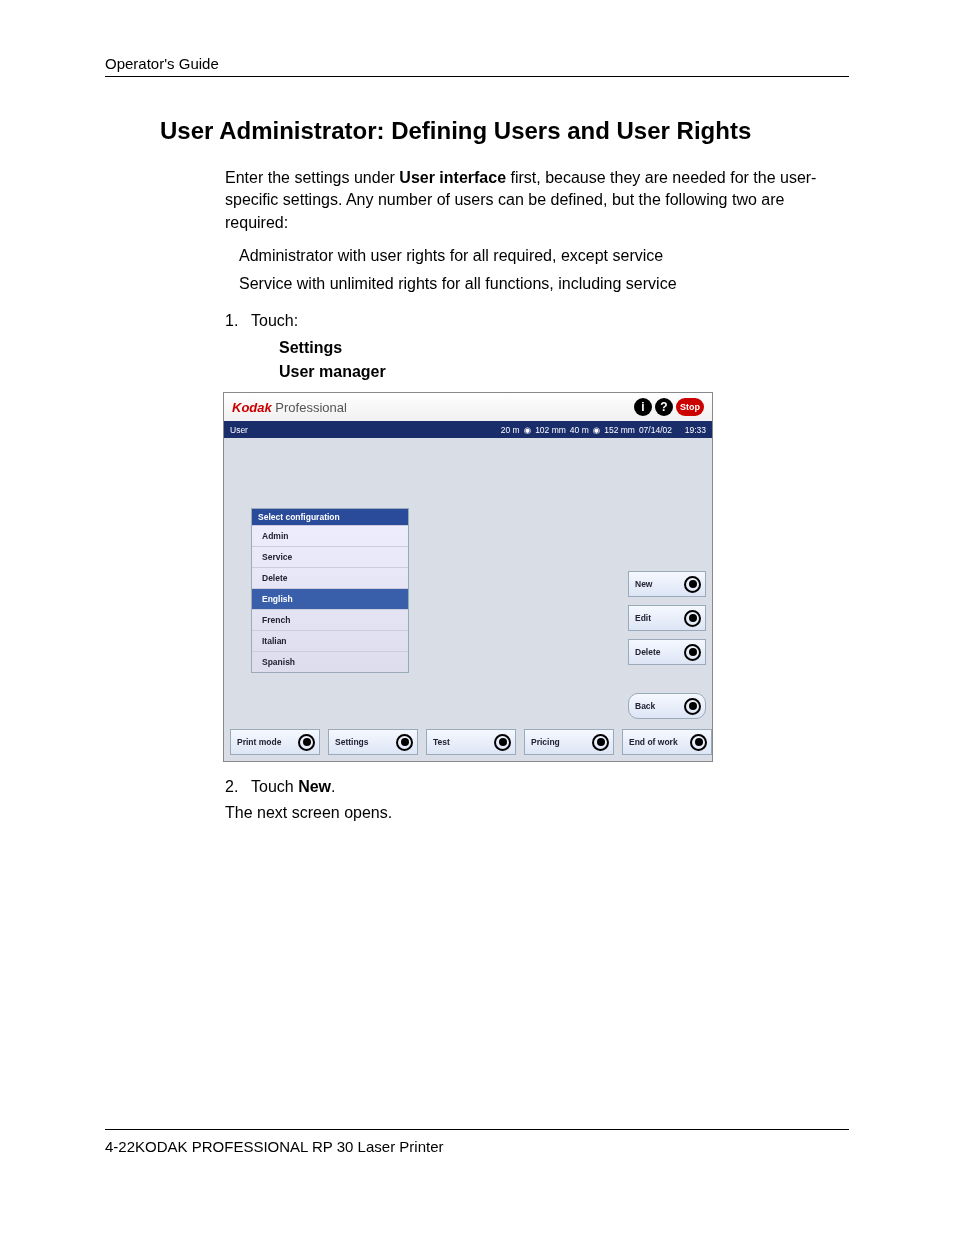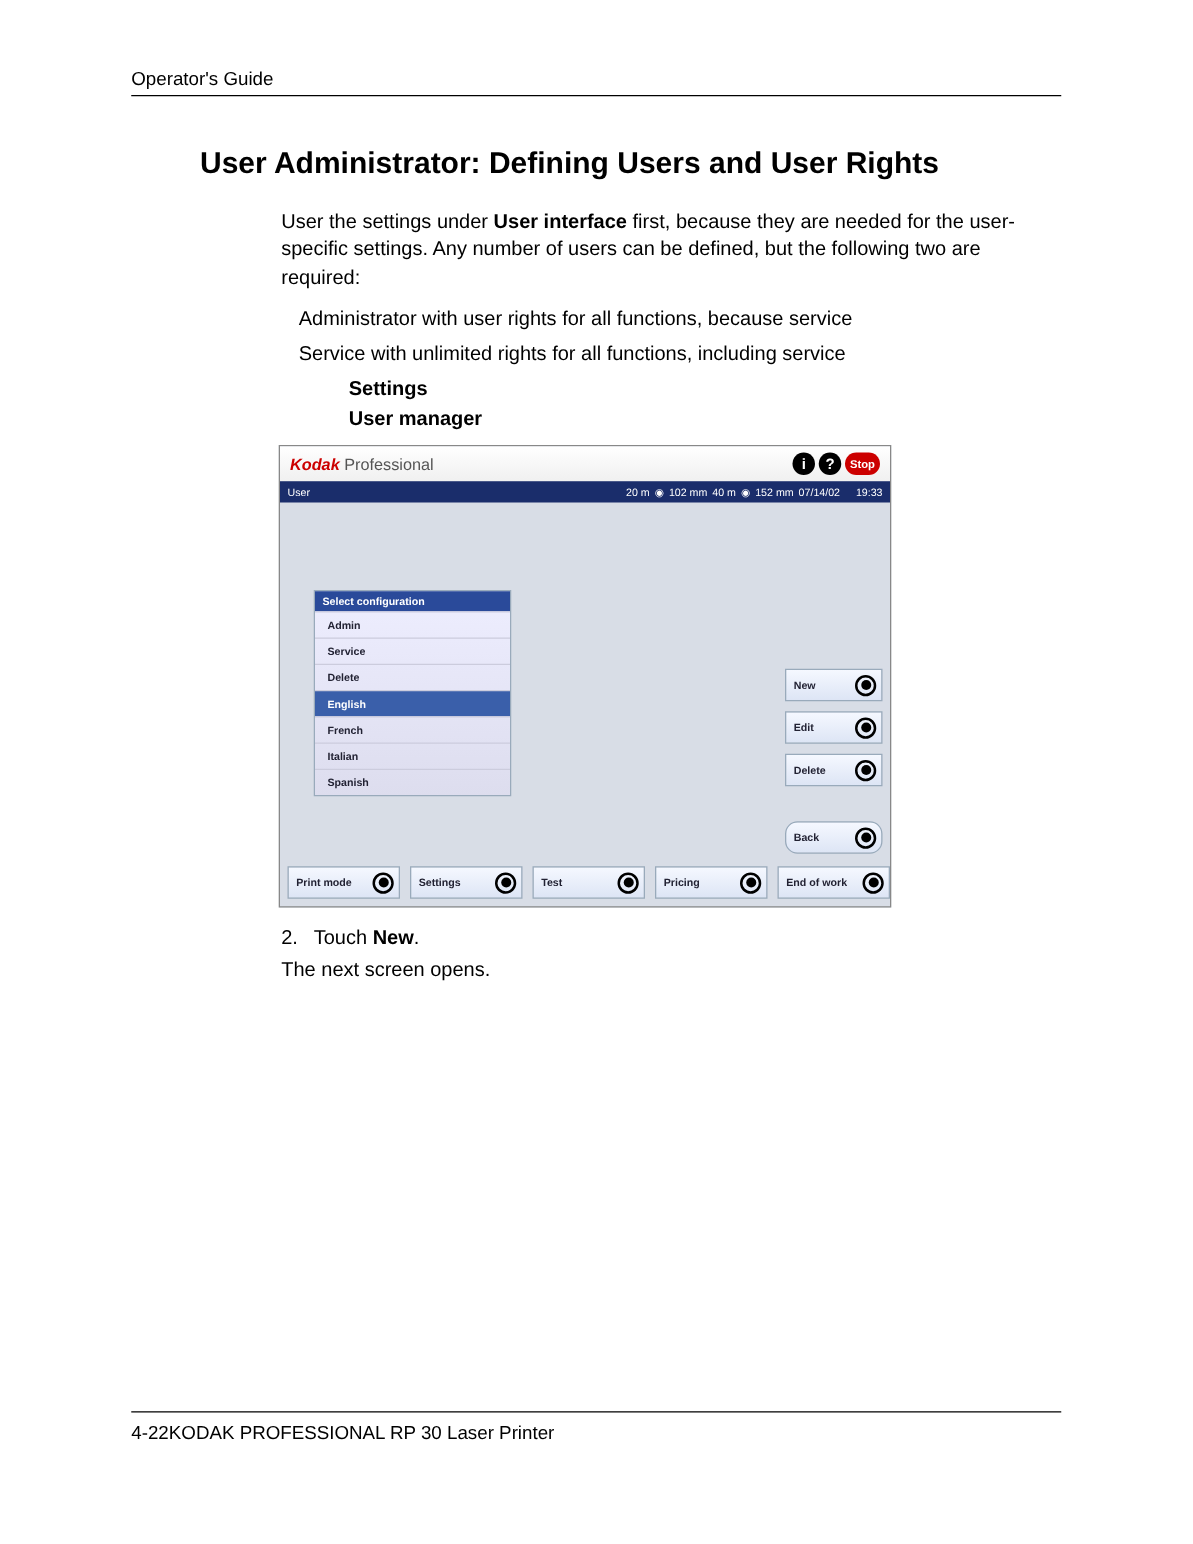--- a/index.html
+++ b/index.html
@@ -44,26 +44,29 @@
 </style>
 </head>
 <body>
 
 <div class="page">
   <div class="hdr">Operator's Guide</div>
 
   <h1>User Administrator: Defining Users and User Rights</h1>
 
   <p class="para">
-    <span>User the settings under </span><span class="bold">User interface</span><span> first, because they are needed for the user-specific settings. Any number of users can be defined, but the following two are required:</span>
+    <span>Enter the settings under </span><span class="bold">User interface</span><span> first, because they are needed for the user-specific settings. Any number of users can be defined, but the following two are required:</span>
   </p>
 
-  <p class="ind1">Administrator with user rights for all functions, because service</p>
+  <p class="ind1">Administrator with user rights for all required, except service</p>
   <p class="ind1">Service with unlimited rights for all functions, including service</p>
 
+  <p class="step">
+    <span class="num">1.</span><span>Touch:</span>
+  </p>
   <div class="touchlist">
     <div><span class="b">Settings</span></div>
     <div><span class="b">User manager</span></div>
   </div>
 
   <div class="shot">
     <div class="shot-top">
       <span class="brand">
         <span class="k">Kodak</span><span class="p"> Professional</span>
       </span>

